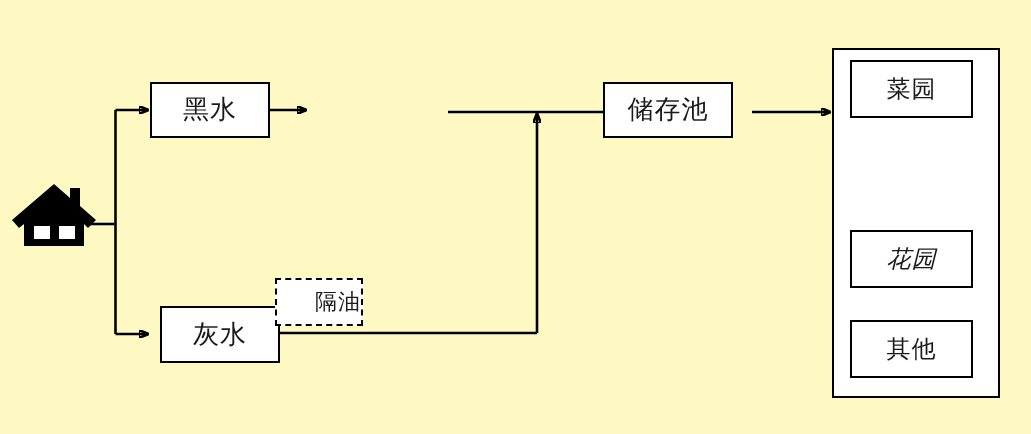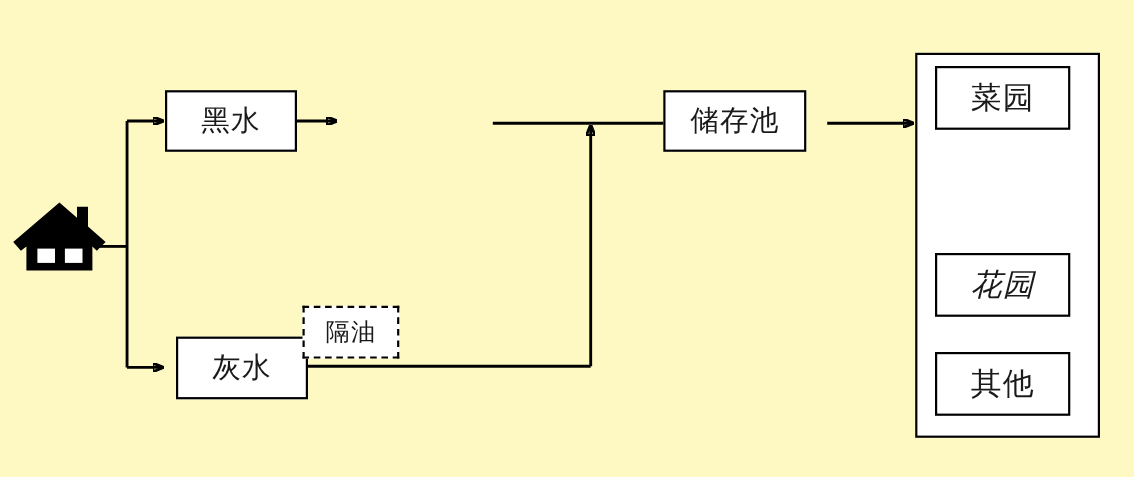--- a/index.html
+++ b/index.html
@@ -41,21 +41,21 @@
     background: #ffffff;
   }
   .group-item {
     position: absolute;
     box-sizing: border-box;
     border: 2.5px solid #000000;
     background: #ffffff;
     display: flex;
     align-items: center;
     justify-content: center;
-    font-size: 28px;
+    font-size: 24px;
     color: #1a1a1a;
     letter-spacing: 1px;
   }
   svg.wires {
     position: absolute;
     left: 0;
     top: 0;
     width: 1031px;
     height: 434px;
     overflow: visible;
@@ -115,21 +115,21 @@
 
   <div class="node" style="left:150px; top:82px; width:120px; height:56px;">
     <span>黑水</span>
   </div>
 
 
   <div class="node" style="left:160px; top:306px; width:120px; height:57px;text-align:center;">
     <span>灰水</span>
   </div>
 
-  <div class="node dashed" style="left:275px; top:278px; width:88px; height:48px;">
+  <div class="node dashed" style="left:275px; top:278px; width:88px; height:48px;justify-content:flex-end;">
     <span>隔油</span>
   </div>
 
   <div class="node" style="left:603px; top:82px; width:130px; height:56px;">
     <span>储存池</span>
   </div>
 
   <div class="group-box" style="left:832px; top:48px; width:168px; height:350px;">
   </div>
 

